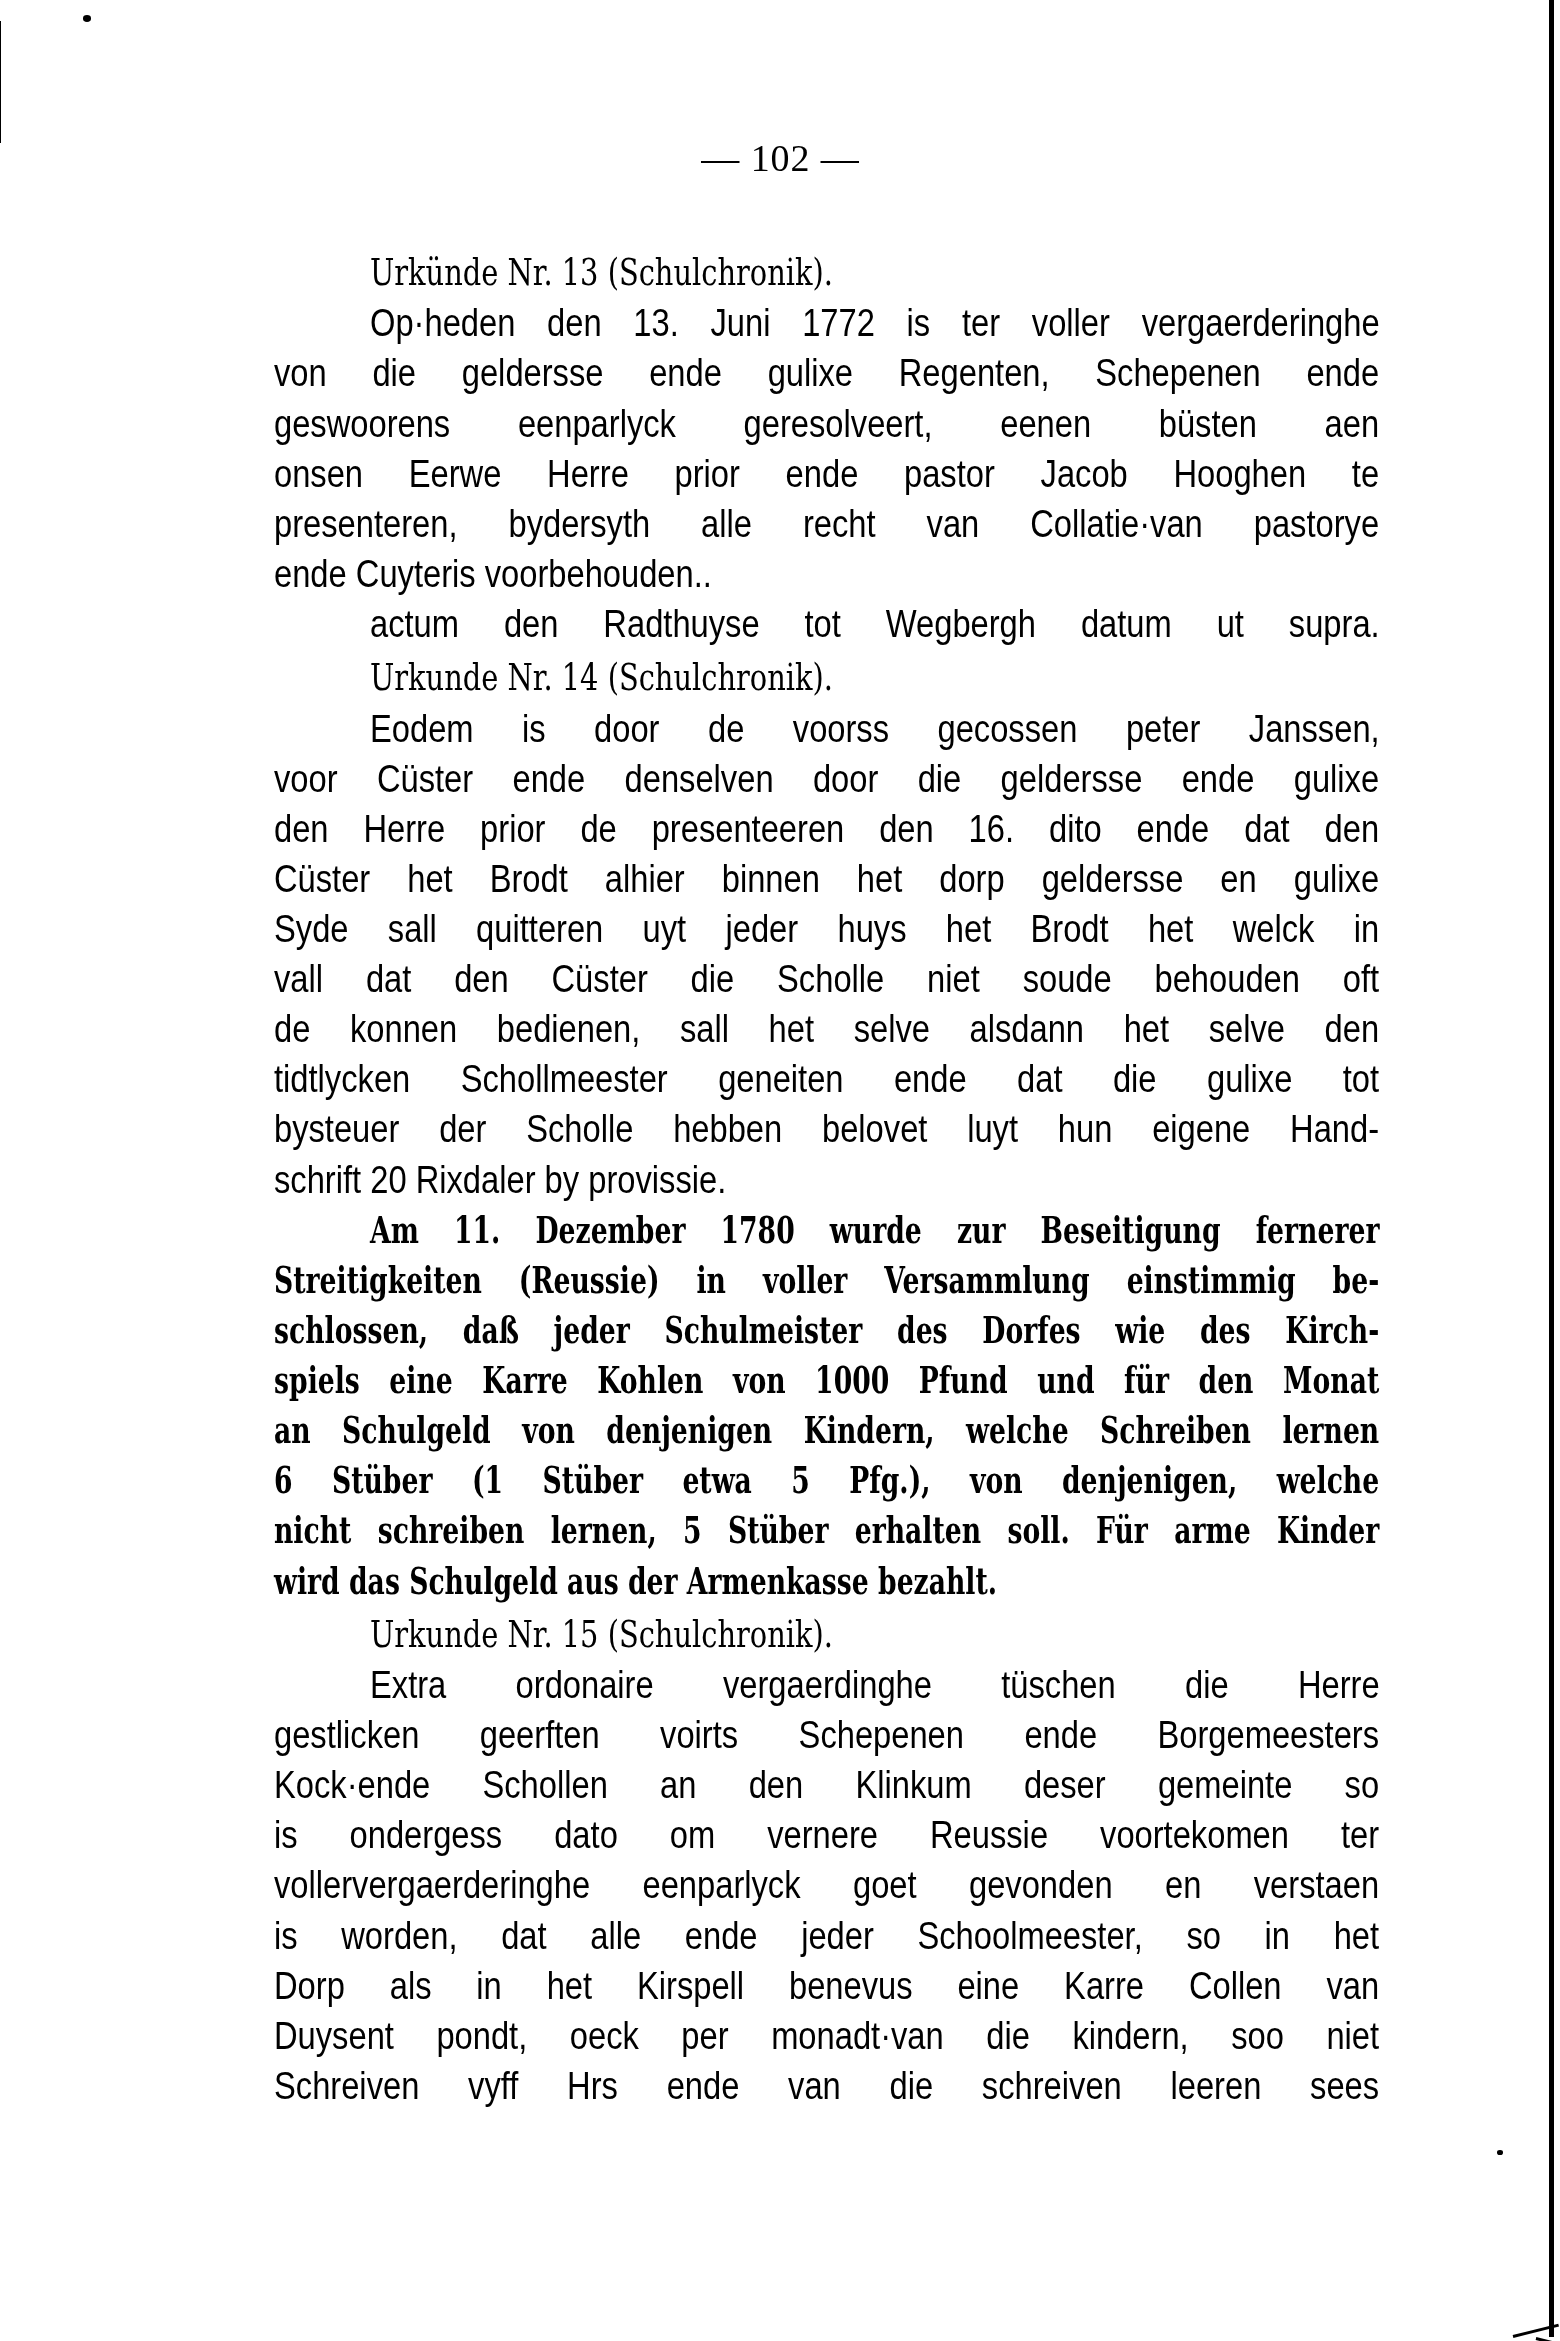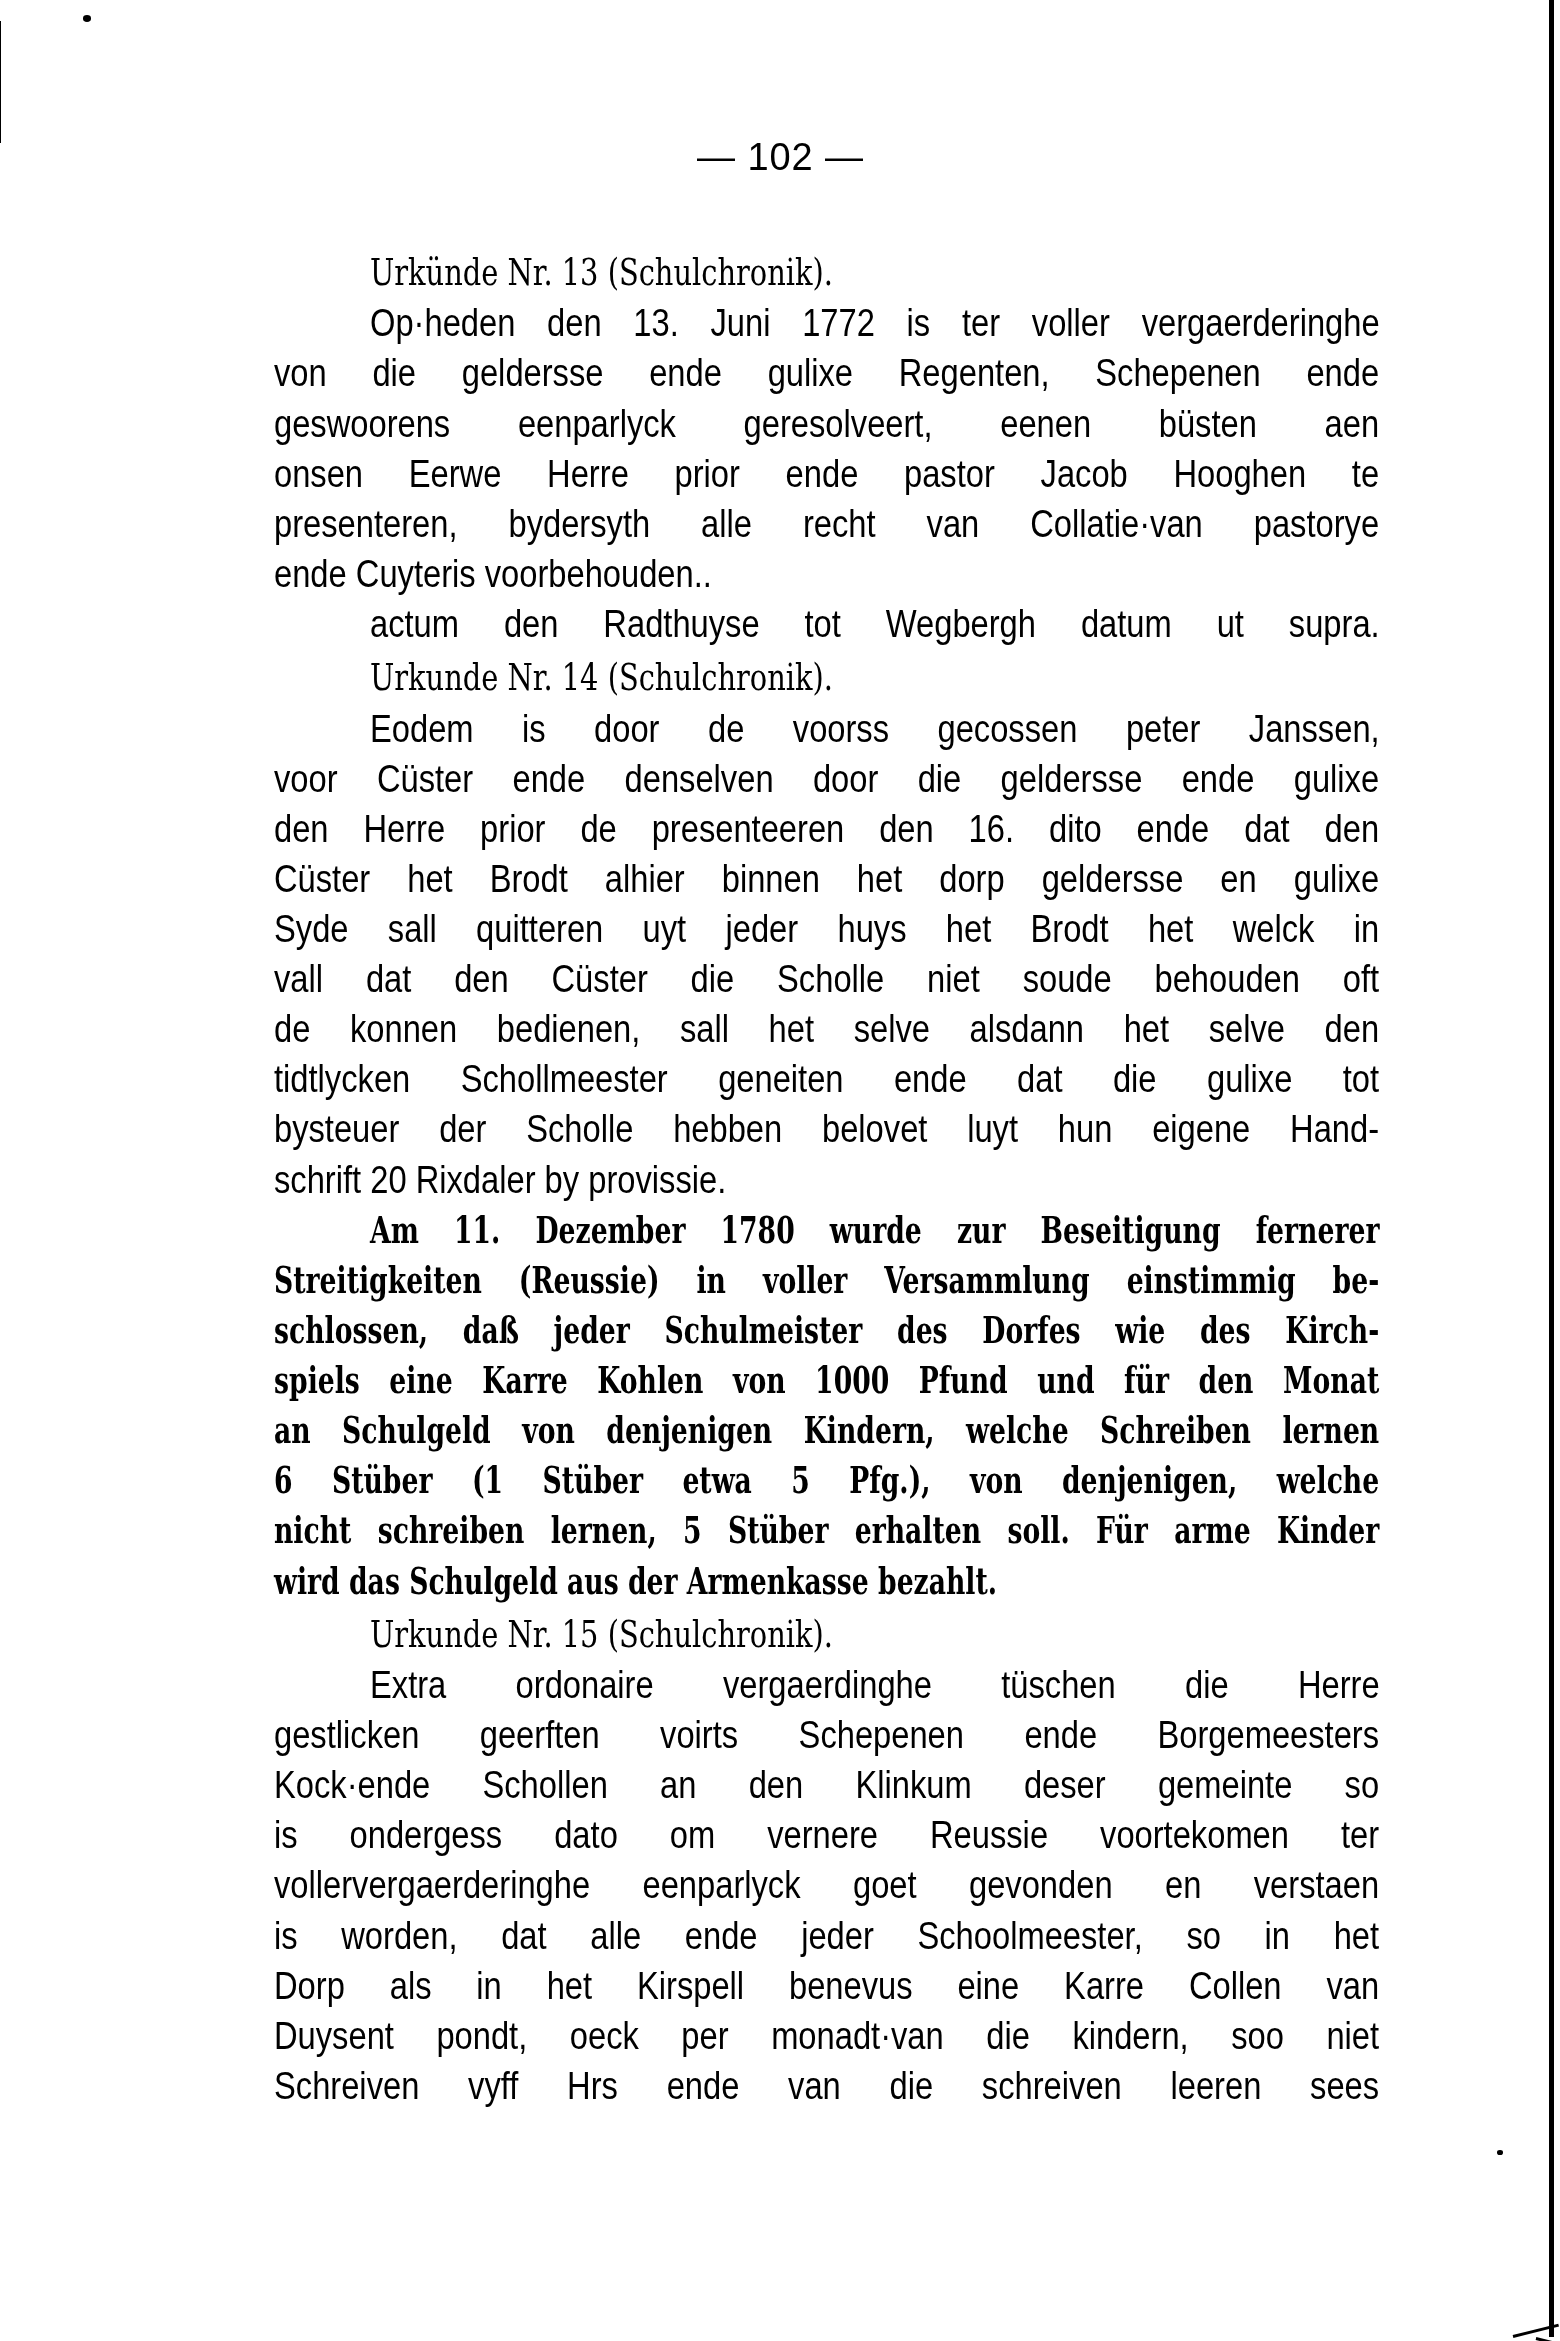--- a/index.html
+++ b/index.html
@@ -4,21 +4,21 @@
   <style>
     html, body { margin: 0; padding: 0; background: #ffffff; }
     body { width: 1561px; height: 2390px; position: relative; overflow: hidden; color: #000; }
     .page { position: absolute; left: 0; top: 0; width: 1561px; height: 2390px; background: #ffffff; }
     .edge-right { position: absolute; left: 1549px; top: 0; width: 4.7px; height: 2337px; background: #000; }
     .edge-right-foot { position: absolute; left: 1513px; top: 2335px; width: 47px; height: 2.8px; background: #000; transform: rotate(-14deg); transform-origin: left center; }
     .edge-right-foot2 { position: absolute; left: 1536px; top: 2337px; width: 28px; height: 2.8px; background: #000; transform: rotate(14deg); transform-origin: left center; }
     .edge-left { position: absolute; left: 0; top: 21px; width: 1.4px; height: 122px; background: #000; }
     .speck { position: absolute; background: #000; border-radius: 50%; }
     .pagenum { position: absolute; left: 0; width: 1561px; top: 136px; text-align: center;
-      font-family: Liberation Sans, sans-serif; font-size: 38px; letter-spacing: 0.9px; }
+      font-family: Liberation Serif, serif; font-size: 38px; letter-spacing: 0.9px; }
     .line { position: absolute; left: 274px; width: 1105px; height: 50px; white-space: nowrap;
       font-family: "Liberation Sans", sans-serif; font-size: 38px; line-height: 50px;
       transform: scaleX(0.86); transform-origin: left center; }
     .just { text-align: justify; text-align-last: justify; width: 1285px; }
     .indent { left: 370px; }
     .indent.just { width: 1174px; }
     .frak { font-family: "DejaVu Serif", serif; font-size: 37px; font-weight: bold;
       transform: scaleX(0.72); }
     .frak.just { width: 1535px; }
     .frak.indent.just { width: 1402px; }

